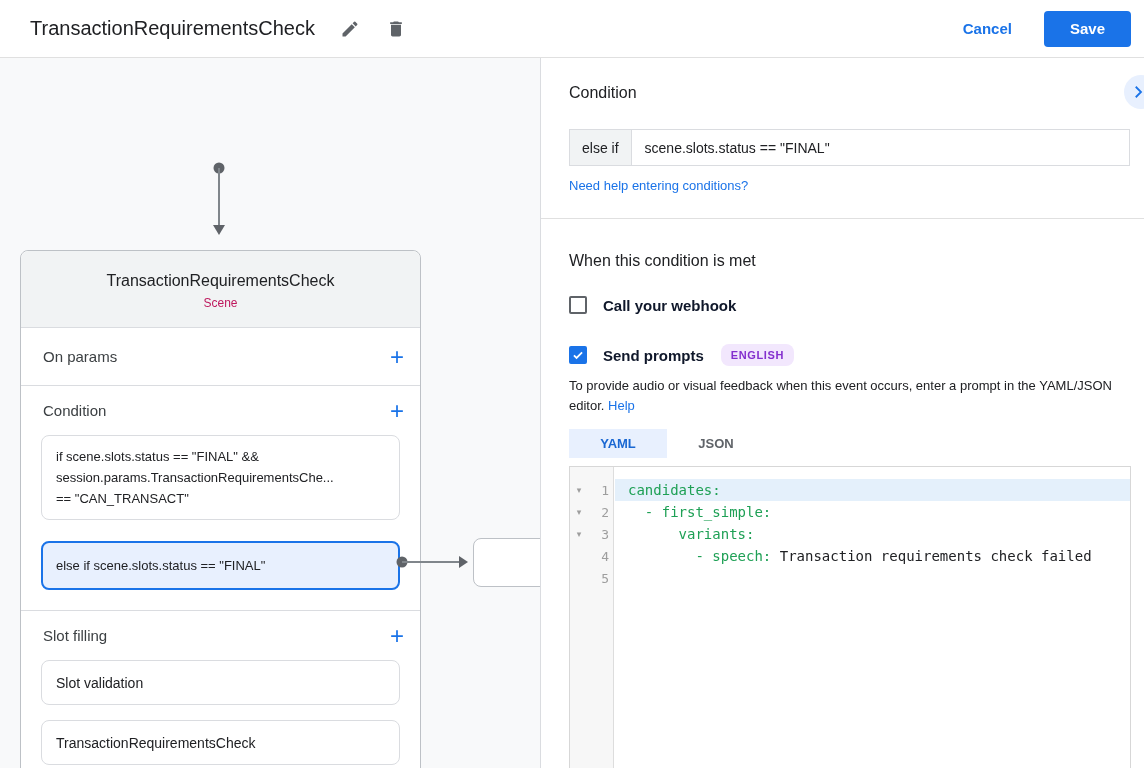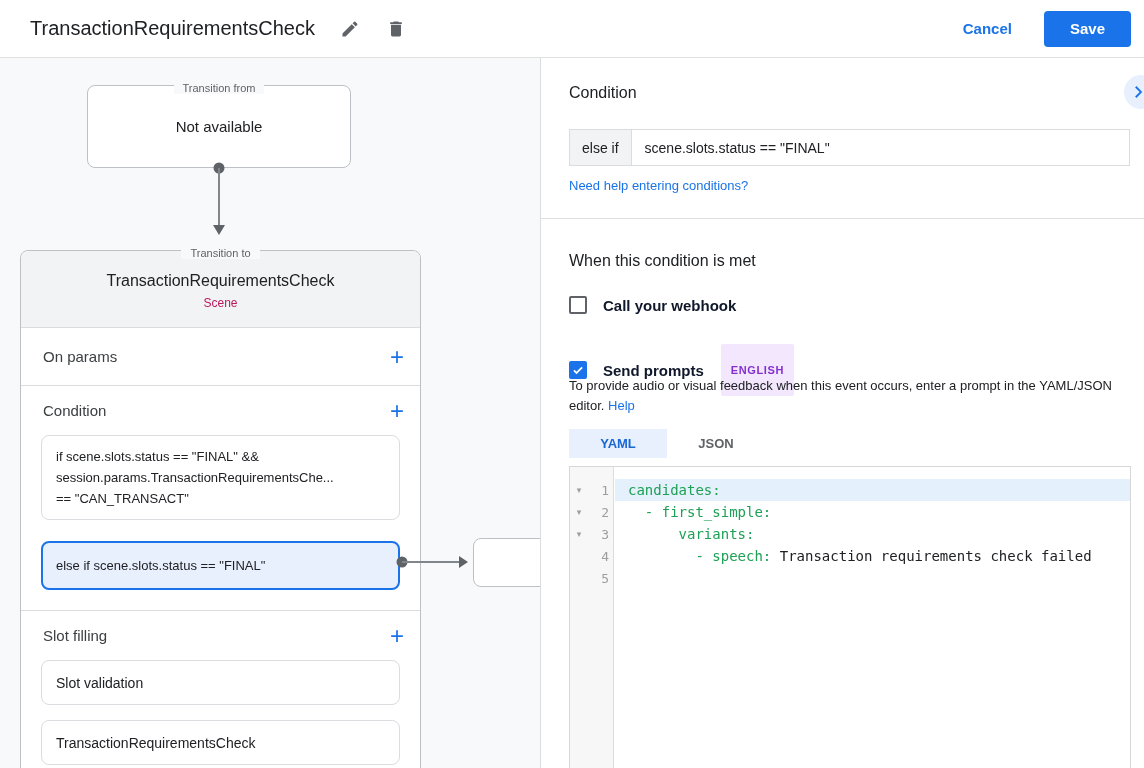--- a/index.html
+++ b/index.html
@@ -64,21 +64,21 @@
   .panel-divider { position:absolute; left:0; right:0; top:160px; height:1px; background:#e0e0e0; }
   .when-heading { position:absolute; left:28px; top:194px; font-size:16px; color:#202124; }
   .check-row { position:absolute; left:28px; display:flex; align-items:center; cursor:pointer; }
   .check-row.webhook { top:238px; }
   .check-row.prompts { top:286px; }
   .cbox { width:18px; height:18px; border:2px solid #5f6368; border-radius:2px; background:#fff; }
   .cbox.checked { border-color:#1a73e8; background:#1a73e8; display:flex; align-items:center; justify-content:center; }
   .cbox.checked svg { width:14px; height:14px; stroke:#fff; stroke-width:3; fill:none; }
   .check-label { margin-left:16px; font-size:15px; font-weight:bold; color:#0f172a; }
   .lang-badge { margin-left:17px; background:#f2e7fd; color:#8430ce; font-size:11px; font-weight:bold;
-    letter-spacing:0.6px; padding:20px 10px; border-radius:2px; }
+    letter-spacing:0.6px; padding:5px 10px; border-radius:8px; }
   .panel-desc { position:absolute; left:28px; top:318px; right:16px; font-size:13px; line-height:20px; color:#202124; }
   .panel-desc a { color:#1a73e8; text-decoration:none; cursor:pointer; }
   .tabs { position:absolute; left:28px; top:371px; display:flex; }
   .tab { width:98px; height:29px; display:flex; align-items:center; justify-content:center;
     font-size:13px; font-weight:bold; color:#5f6368; cursor:pointer; }
   .tab.active { background:#e8f0fe; color:#1967d2; }
 
   
   .editor { position:absolute; left:28px; top:408px; right:13px; bottom:-2px;
     border:1px solid #d7d7d7; background:#fff; overflow:hidden; }
@@ -109,38 +109,33 @@
         <path d="M6 19c0 1.1.9 2 2 2h8c1.1 0 2-.9 2-2V7H6v12zM19 4h-3.5l-1-1h-5l-1 1H5v2h14V4z"></path>
       </svg>
   </span>
   <span class="topbar-spacer"></span>
   <span class="btn-text">Cancel</span>
   <button class="btn-primary">Save</button>
 </div>
 
 <div class="canvas">
 
-  <div class="node-box tfrom">
-    <div class="legend"><span>Transition from</span></div>
-    <span class="tfrom-value">Not available</span>
-  </div>
 
   <svg class="connectors">
     <circle cx="219" cy="110" r="5.5" fill="#5f6368"></circle>
     <line x1="219" y1="110" x2="219" y2="168" stroke="#80868b" stroke-width="2"></line>
     <polygon points="213,167 225,167 219,177" fill="#5f6368"></polygon>
     <circle cx="402" cy="504" r="5.5" fill="#5f6368"></circle>
     <line x1="402" y1="504" x2="459" y2="504" stroke="#80868b" stroke-width="2"></line>
     <polygon points="459,498 459,510 468,504" fill="#5f6368"></polygon>
   </svg>
 
   <div class="node-box target-box"></div>
 
   <div class="node-box tto">
-    <div class="legend"><span>Transition to</span></div>
 
     <div class="tto-header">
       <div class="tto-title">TransactionRequirementsCheck</div>
       <div class="tto-sub">Scene</div>
     </div>
 
     <div class="row-label row-onenter">
       <span class="sec-label">On params</span>
       <span class="add-btn">+</span>
     </div>

